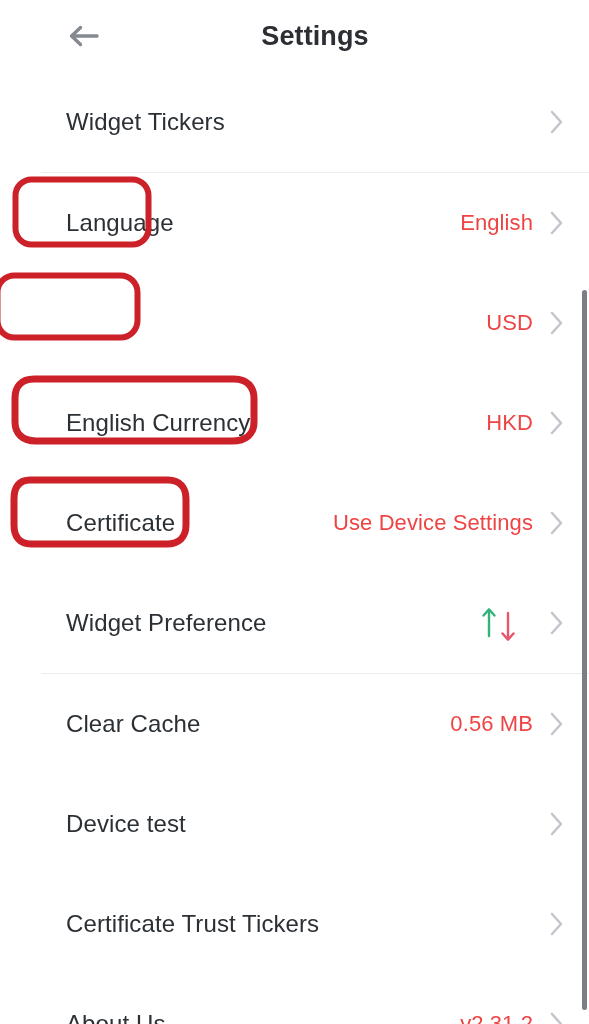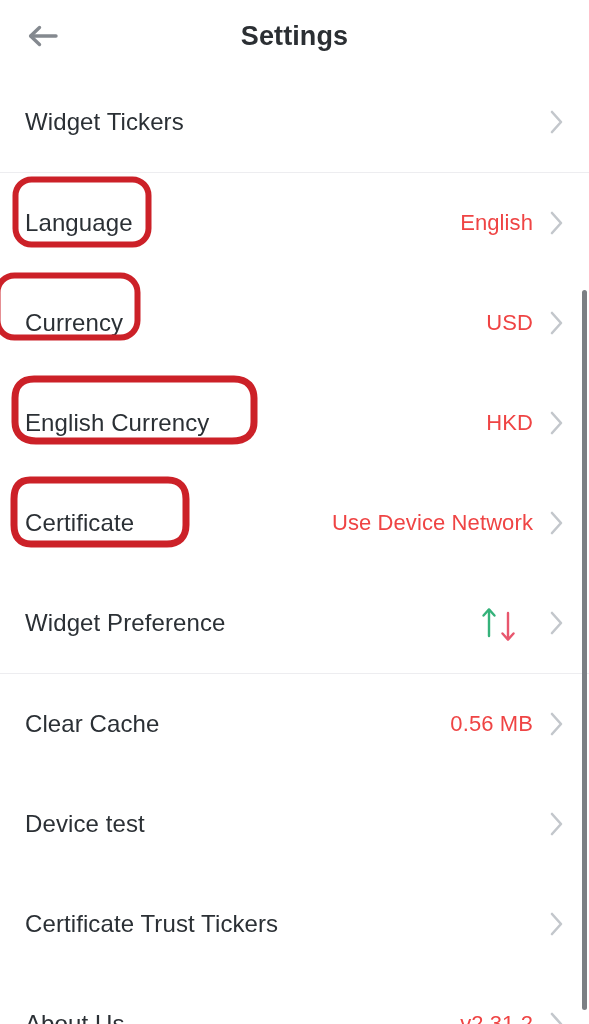--- a/index.html
+++ b/index.html
@@ -7,20 +7,21 @@
     width:589px; height:1024px;
     background:#ffffff;
     font-family:"Liberation Sans", sans-serif;
     -webkit-font-smoothing:antialiased;
   }
   .screen {
     position:relative;
     width:589px; height:1024px;
     background:#ffffff;
     overflow:hidden;
+    padding-left:41px;
   }
 
   
   .header {
     position:relative;
     height:72px;
     display:flex;
     align-items:center;
     justify-content:center;
     background:#ffffff;
@@ -148,21 +149,20 @@
         <span class="row-value">English</span>
         <span>
           <svg class="chevron" width="16" height="26" viewBox="0 0 16 26" fill="none">
             <path d="M3 3 L12 13 L3 23" stroke="#c3c7cc" stroke-width="2.6" stroke-linecap="round" stroke-linejoin="round"></path>
           </svg>
         </span>
       </span>
     </div>
 
     <div class="row">
-      <span class="row-label">Currency</span>
       <span class="row-right">
         <span class="row-value">USD</span>
         <span>
           <svg class="chevron" width="16" height="26" viewBox="0 0 16 26" fill="none">
             <path d="M3 3 L12 13 L3 23" stroke="#c3c7cc" stroke-width="2.6" stroke-linecap="round" stroke-linejoin="round"></path>
           </svg>
         </span>
       </span>
     </div>
 
@@ -174,21 +174,21 @@
           <svg class="chevron" width="16" height="26" viewBox="0 0 16 26" fill="none">
             <path d="M3 3 L12 13 L3 23" stroke="#c3c7cc" stroke-width="2.6" stroke-linecap="round" stroke-linejoin="round"></path>
           </svg>
         </span>
       </span>
     </div>
 
     <div class="row">
       <span class="row-label">Certificate</span>
       <span class="row-right">
-        <span class="row-value">Use Device Network</span>
+        <span class="row-value">Use Device Settings</span>
         <span>
           <svg class="chevron" width="16" height="26" viewBox="0 0 16 26" fill="none">
             <path d="M3 3 L12 13 L3 23" stroke="#c3c7cc" stroke-width="2.6" stroke-linecap="round" stroke-linejoin="round"></path>
           </svg>
         </span>
       </span>
     </div>
 
     <div class="row">
       <span class="row-label">Widget Preference</span>

